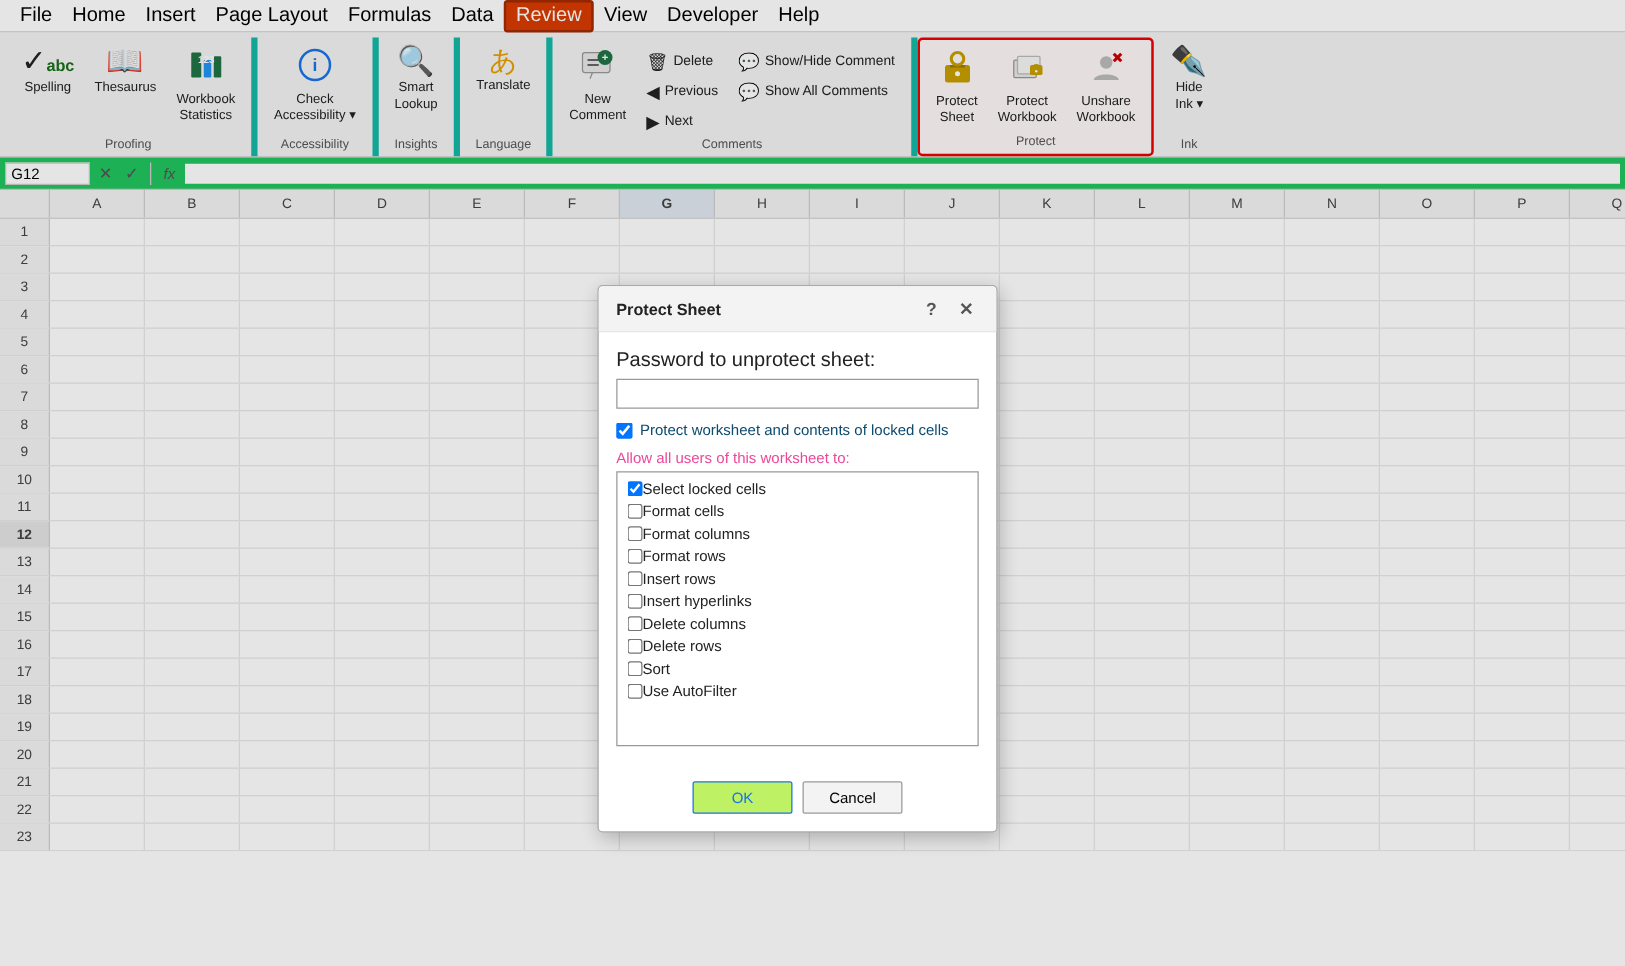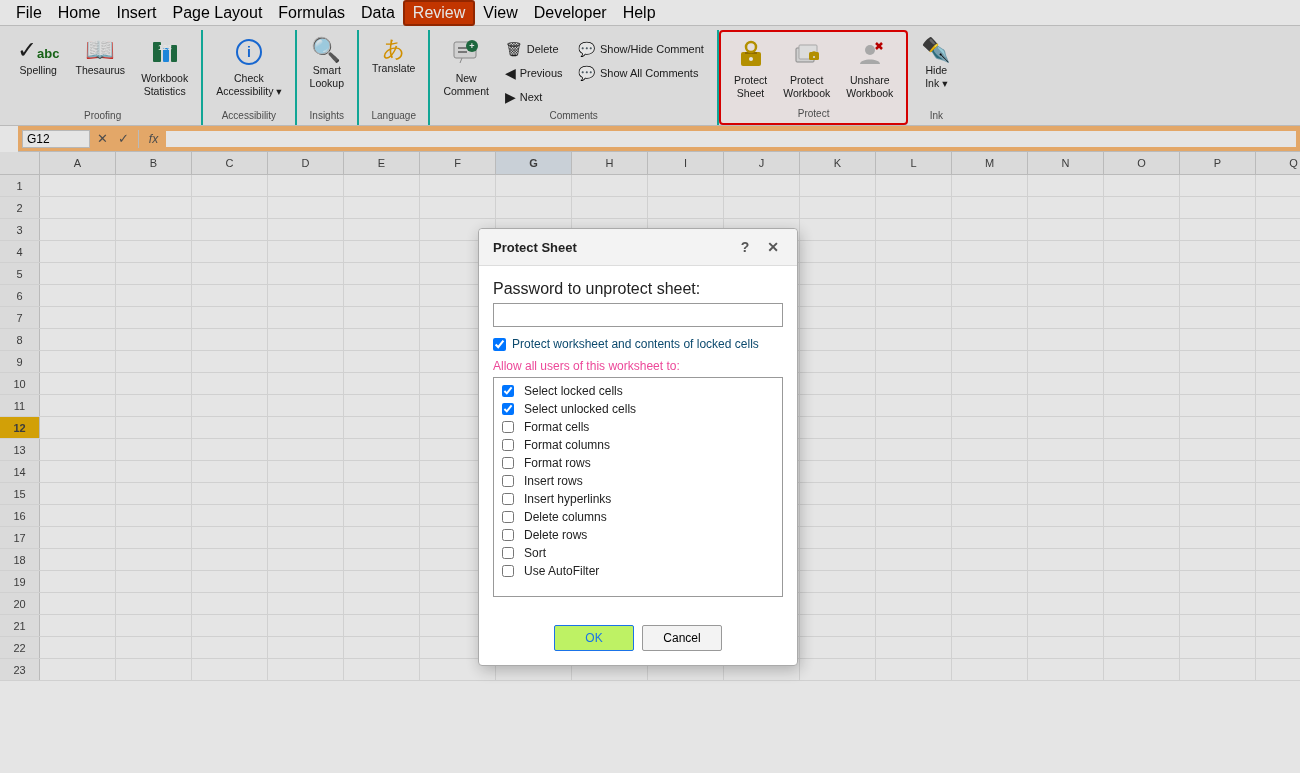--- a/index.html
+++ b/index.html
@@ -34,21 +34,21 @@
     }
     .ribbon-content {
       display: flex;
       align-items: stretch;
       min-height: 80px;
     }
     .ribbon-group {
       display: flex;
       flex-direction: column;
       align-items: stretch;
-      border-right: 2px solid #14b8a6;
+      border-right: 5px solid #14b8a6;
       padding: 4px 6px 0 6px;
       position: relative;
     }
     .ribbon-group:last-child { border-right: none; }
     .ribbon-group-items {
       display: flex;
       flex-direction: row;
       align-items: flex-start;
       flex: 1;
       gap: 2px;
@@ -96,24 +96,23 @@
       border-radius: 4px;
       background: #fff8f8;
     }
 
     
     .formula-bar {
       display: flex;
       align-items: center;
       height: 26px;
       border-bottom: 1px solid #d0d0d0;
-      background: #fdba74;
+      background: #22c55e;
       padding: 0 4px;
       gap: 4px;
-      margin-left: 18px;
     }
     .name-box {
       width: 68px;
       border: 1px solid #ccc;
       padding: 1px 4px;
       font-size: 12px;
       background: #fff;
     }
     .formula-bar-sep {
       width: 1px;
@@ -173,21 +172,21 @@
       width: 40px;
       min-width: 40px;
       background: #f3f3f3;
       border-right: 1px solid #d0d0d0;
       text-align: center;
       font-size: 11px;
       color: #444;
       line-height: 22px;
       cursor: pointer;
     }
-    .row-header.selected { background: #eab308; font-weight: bold; }
+    .row-header.selected { background: #e5e5e5; font-weight: bold; }
     .cell {
       width: 76px;
       min-width: 76px;
       border-right: 1px solid #e8e8e8;
       line-height: 22px;
       font-size: 12px;
       padding: 0 2px;
     }
     .cell.active {
       outline: 2px solid #1a73e8;
@@ -277,21 +276,21 @@
       border: 1px solid #999;
       height: 220px;
       overflow-y: auto;
       padding: 4px 0;
       margin-bottom: 12px;
       background: #fff;
     }
     .modal-list-item {
       display: flex;
       align-items: center;
-      gap: 10px;
+      gap: 0;
       padding: 2px 8px;
       font-size: 12px;
       color: #222;
       cursor: pointer;
     }
     .modal-list-item input[type=checkbox] { width: 12px; height: 12px; }
     .modal-footer {
       display: flex;
       justify-content: center;
       gap: 8px;
@@ -1006,24 +1005,20 @@
         <input type="checkbox" id="protect-cb" checked="" style="">
         <label for="protect-cb">Protect worksheet and contents of locked cells</label>
       </div>
       <div class="modal-section-label">Allow all users of this worksheet to:</div>
       <div class="modal-list-box" id="permissions-list">
           <div class="modal-list-item">
             <input type="checkbox" checked="" style="">
             <span>Select locked cells</span>
           </div>
           <div class="modal-list-item">
-            <input type="checkbox" checked="" style="">
-            <span>Select unlocked cells</span>
-          </div>
-          <div class="modal-list-item">
             <input type="checkbox" style="">
             <span>Format cells</span>
           </div>
           <div class="modal-list-item">
             <input type="checkbox" style="">
             <span>Format columns</span>
           </div>
           <div class="modal-list-item">
             <input type="checkbox" style="">
             <span>Format rows</span>

